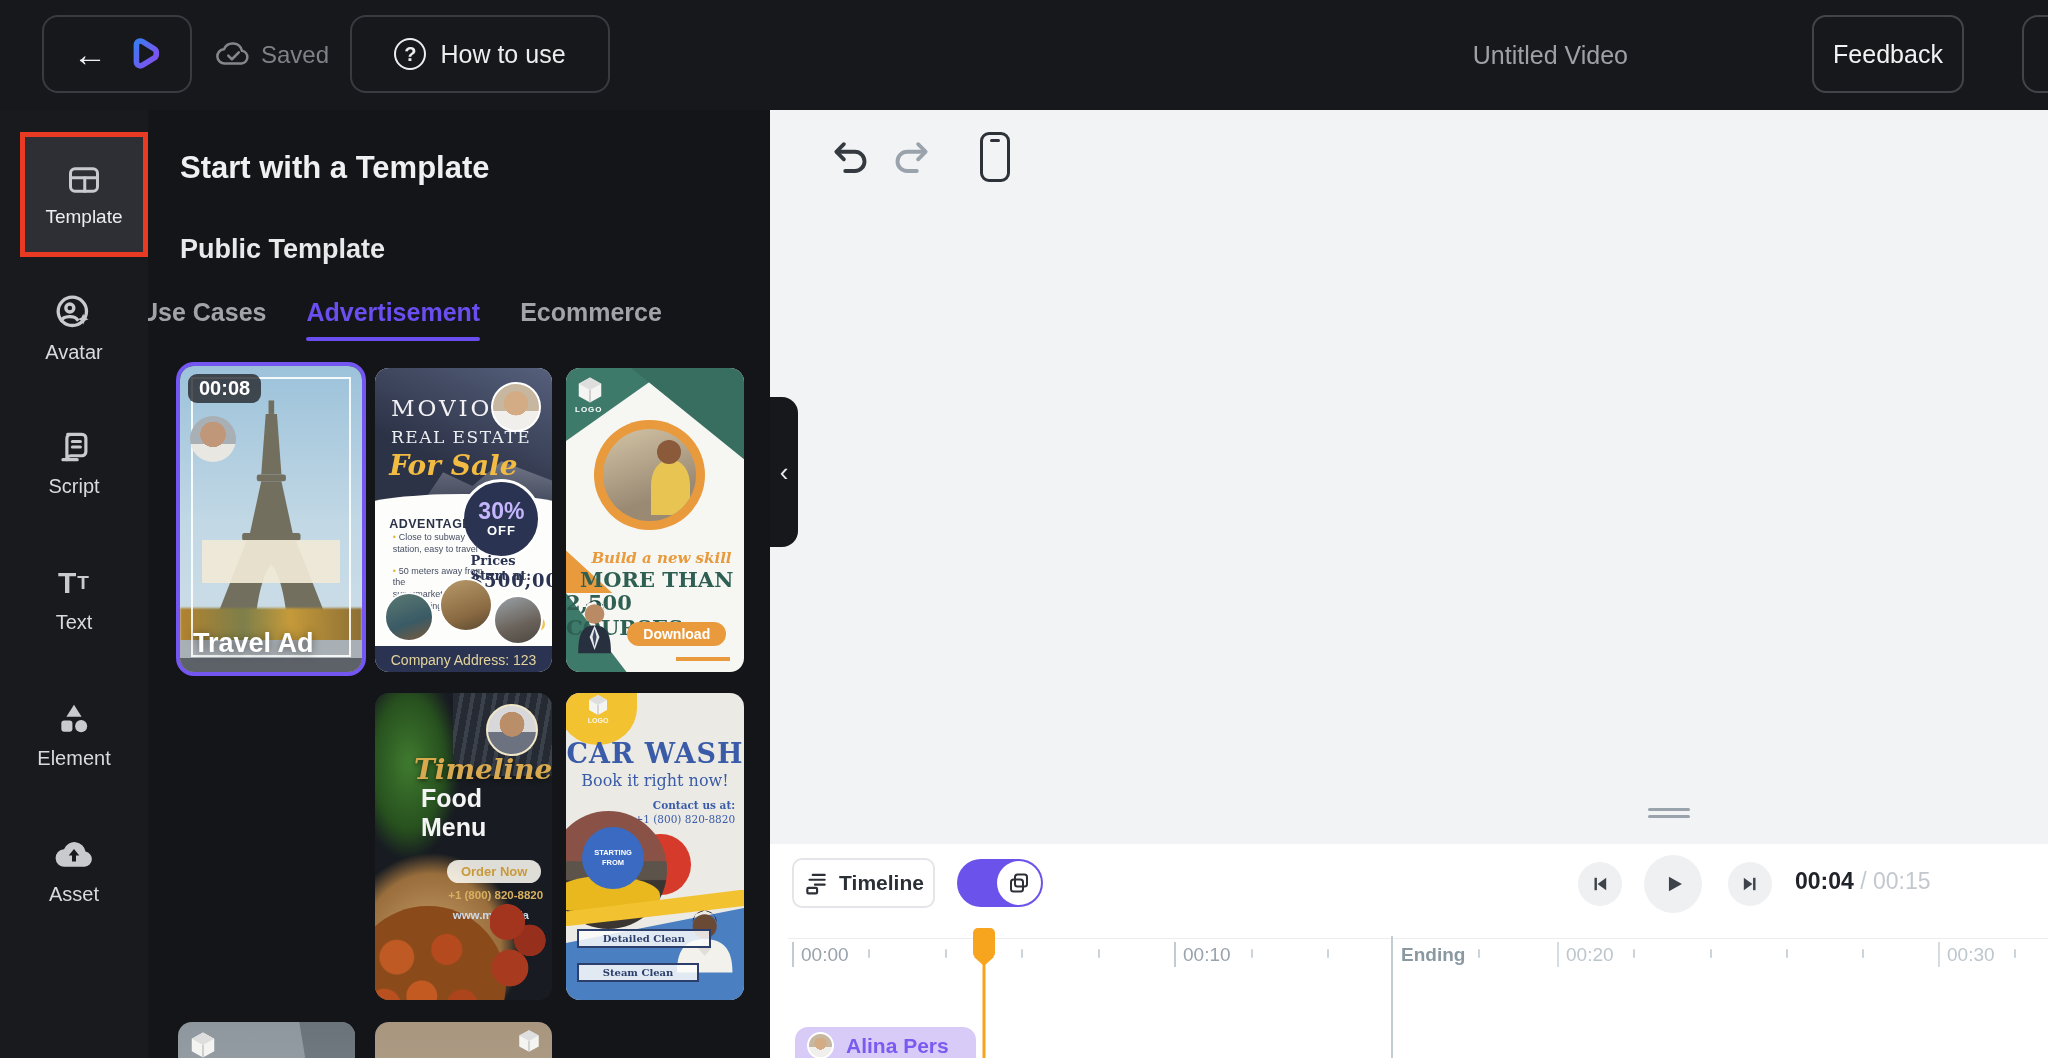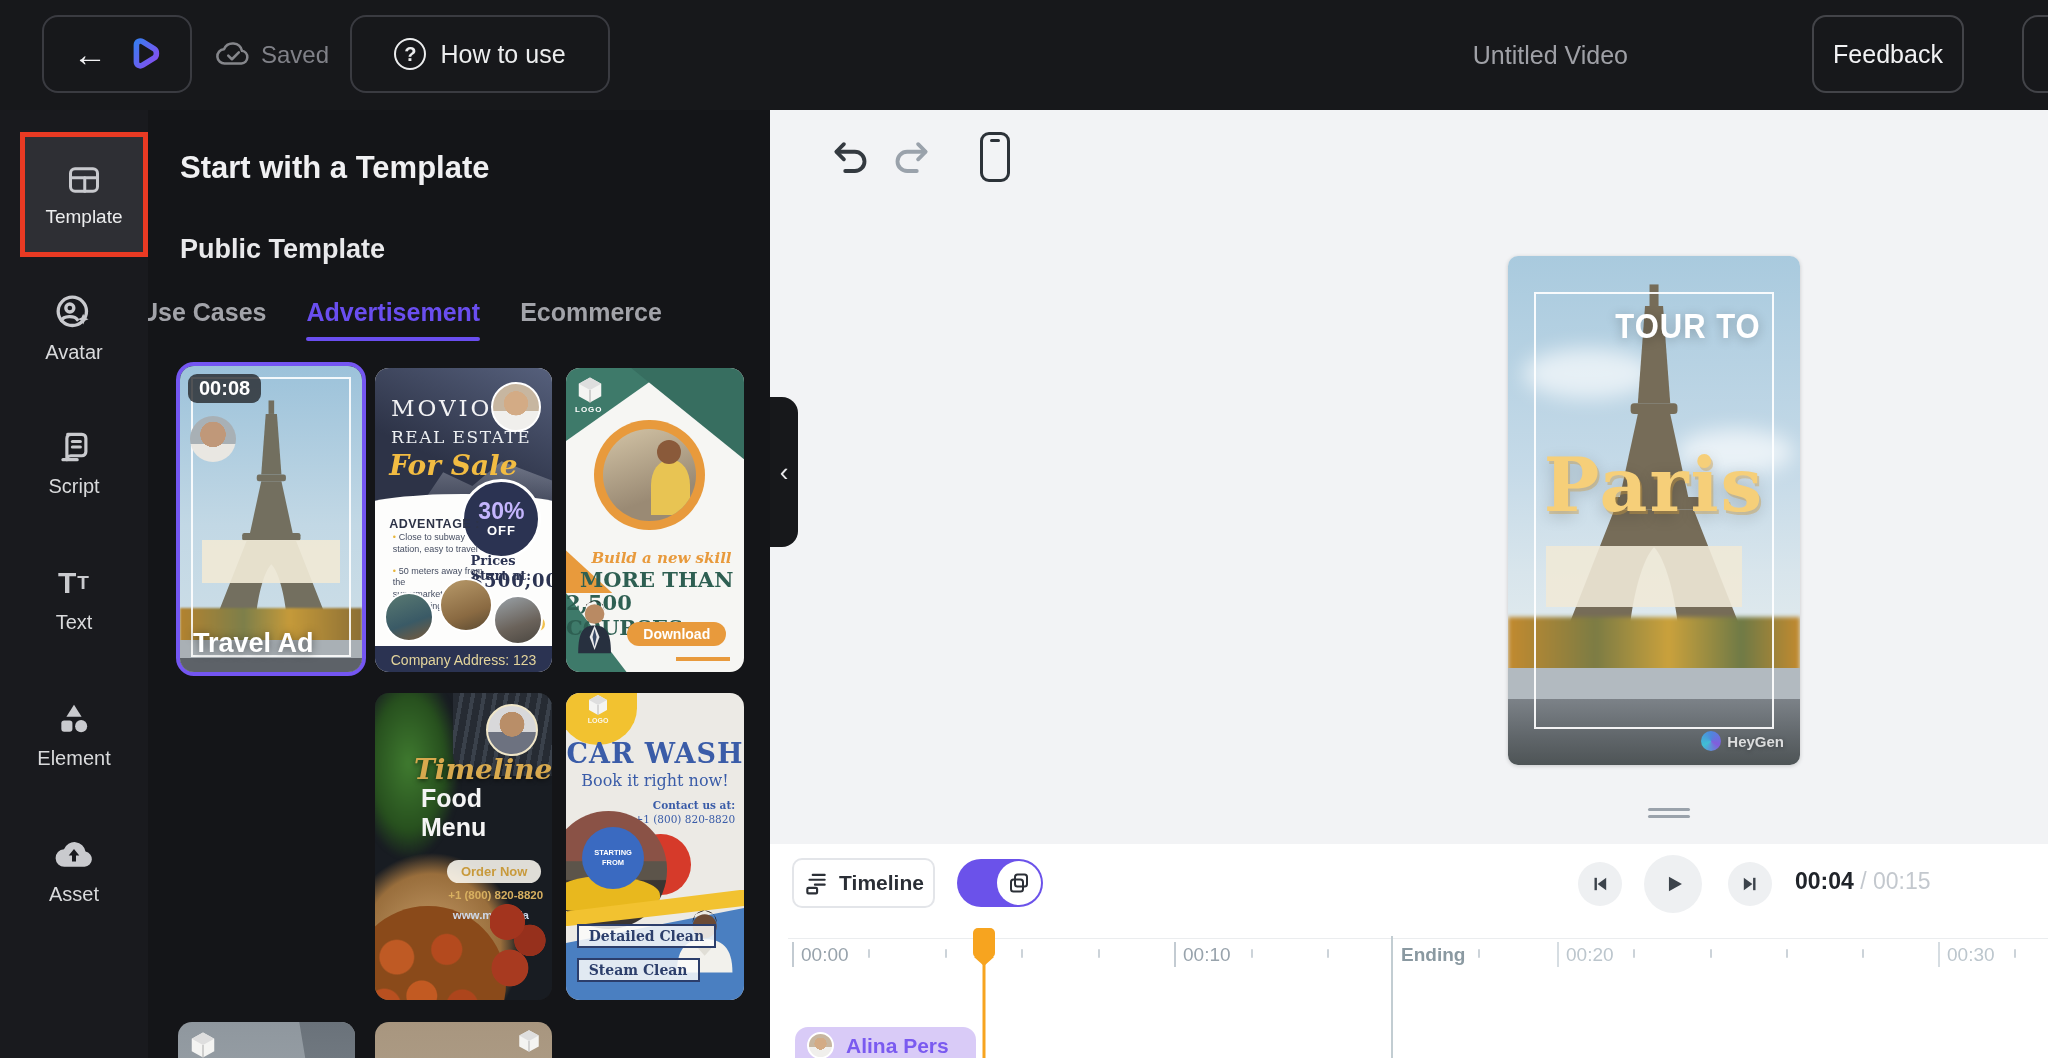--- a/index.html
+++ b/index.html
@@ -160,21 +160,21 @@
   .w-c2 { right:5%; top:39%; color:#3a5ca8; font-family:"DejaVu Serif",serif; font-size:10.5px; }
   .w-red { left:36%; top:46%; width:34%; aspect-ratio:1; border-radius:50%; background:#d63a2a; }
   .w-photo { left:-9%; top:38.5%; width:66%; aspect-ratio:1; border-radius:50%; overflow:hidden;
     background:linear-gradient(180deg,#8a5246 0 42%,#5c544a 43% 58%,#3a3531 59%); }
   .w-car { left:6%; top:55%; width:88%; height:30%; background:#e8b81e; border-radius:50% 60% 20% 20%; }
   .w-badge { left:9%; top:43.5%; width:62px; height:62px; border-radius:50%; background:#3a6ac1; color:#fff; font-size:7.5px; font-weight:bold;
     display:flex; align-items:center; justify-content:center; text-align:center; line-height:1.3; z-index:3; padding:4px; }
   .w-blue { left:0; right:0; bottom:0; height:30%; background:#4a7fc1; clip-path:polygon(0 38%,100% 0,100% 100%,0 100%); }
   .w-yellow { left:0; right:0; bottom:24%; height:12%; background:#f2c230; clip-path:polygon(0 60%,100% 0,100% 45%,0 100%); }
   .w-man { right:0; bottom:0; width:52%; height:42%; }
-  .w-btn { left:6%; border:2px solid #2c3e6b; color:#2c3e6b; background:rgba(252,252,250,.85); font-family:"DejaVu Serif",serif; font-weight:bold; font-size:14px; padding:2px 10px; }
+  .w-btn { left:6%; border:2px solid #2c3e6b; color:#2c3e6b; background:rgba(252,252,250,.85); font-family:"DejaVu Serif",serif; font-weight:bold; font-size:10px; padding:2px 24px; }
 
   
   .p7 { inset:0; background:linear-gradient(180deg,#8f979e,#b6bdc2); }
   .p7::after { content:""; position:absolute; right:0; top:0; width:45%; height:100%; background:linear-gradient(180deg,#6a727a,#9aa2a8); clip-path:polygon(30% 0,100% 0,100% 100%,0 100%,55% 40%); }
   .p8 { inset:0; background:linear-gradient(180deg,#a8967f,#c2b29c); }
   .cube { display:block; }
 
   
   .collapse-tab { position:absolute; left:770px; top:397px; width:28px; height:150px; background:#17181b; border-radius:0 16px 16px 0;
     display:flex; align-items:center; justify-content:center; color:#e8e8ea; font-size:26px; cursor:pointer; z-index:9; }
@@ -512,39 +512,20 @@
       </g>
     </svg>
     <svg class="redo" viewBox="0 0 32 32">
       <g fill="none" stroke="#9aa2ab" stroke-width="2.8" stroke-linecap="round" stroke-linejoin="round">
         <path d="M24 10 h-13 a7 7 0 0 0 0 14 h7"></path>
         <path d="M19 4.5 L24.5 10 L19 15.5"></path>
       </g>
     </svg>
     <div class="phoneicon"></div>
 
-    <div class="preview">
-      <div class="abs pv-sky"></div>
-      <div class="abs pv-cloud" style="left:5%; top:18%; width:45%; height:10%;"></div>
-      <div class="abs pv-cloud" style="right:2%; top:34%; width:40%; height:9%;"></div>
-      <svg class="abs pv-eiffel">
-          <use href="#eiffel"></use>
-        </svg>
-      <div class="abs pv-trees"></div>
-      <div class="abs pv-city"></div>
-      <div class="abs pv-road"></div>
-      <div class="abs pv-frame"></div>
-      <div class="abs pv-kicker">TOUR TO</div>
-      <div class="abs pv-title">Paris</div>
-      <div class="abs pv-box"></div>
-      <div class="pv-wm">
-        <div class="pv-wm-logo"></div>
-        <span class="pv-wm-text">HeyGen</span>
-      </div>
-    </div>
     <div class="pv-handle">
         <i></i>
         <i></i>
       </div>
   </div>
 
   <div class="tl-section">
     <div class="tl-btn">
       <svg width="26" height="26" viewBox="0 0 24 24" fill="none" stroke="#2b2f36" stroke-width="2" stroke-linecap="round">
         <path d="M9 4.5 h11 M6 9 h14 M11 13.5 h9"></path>

